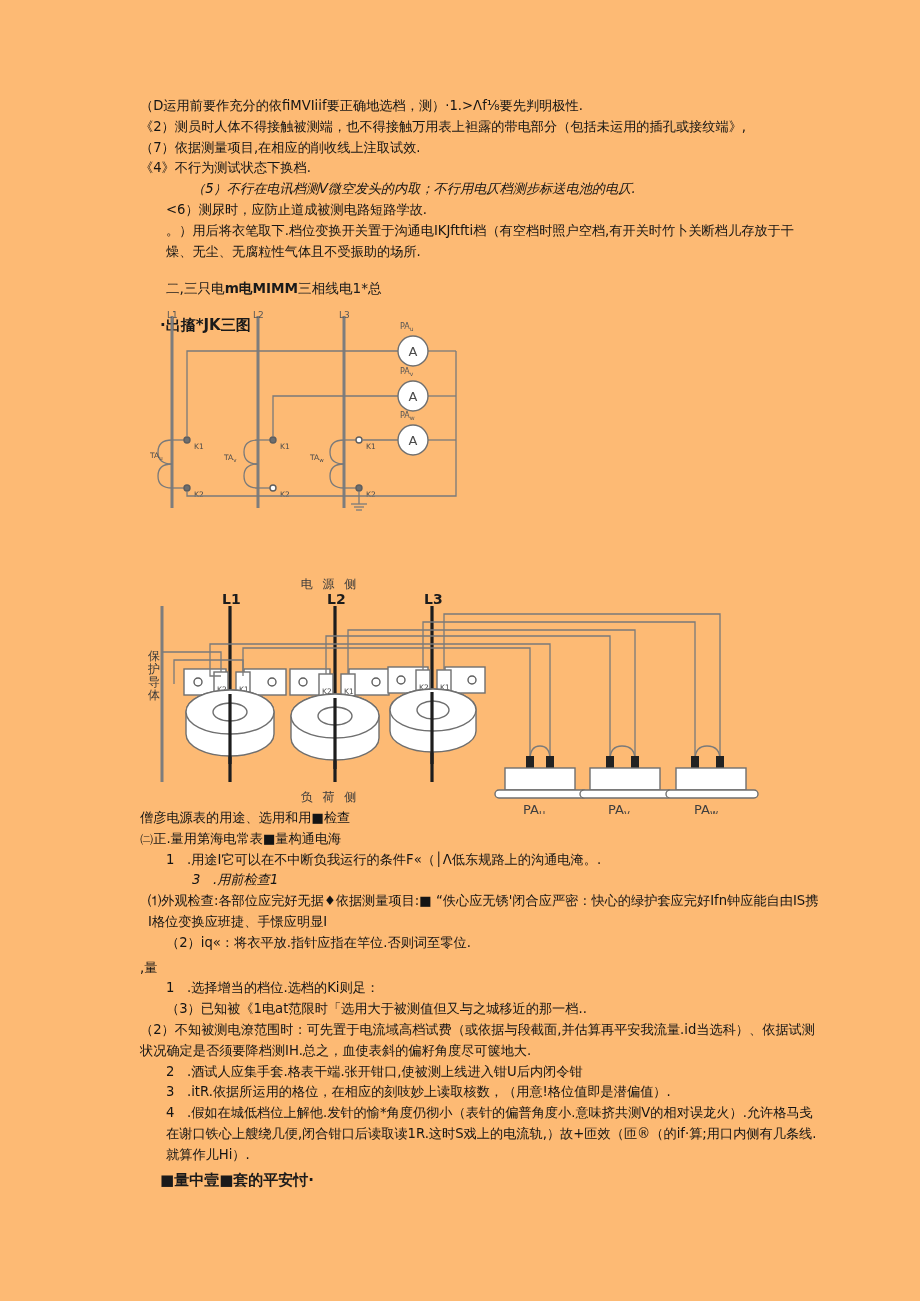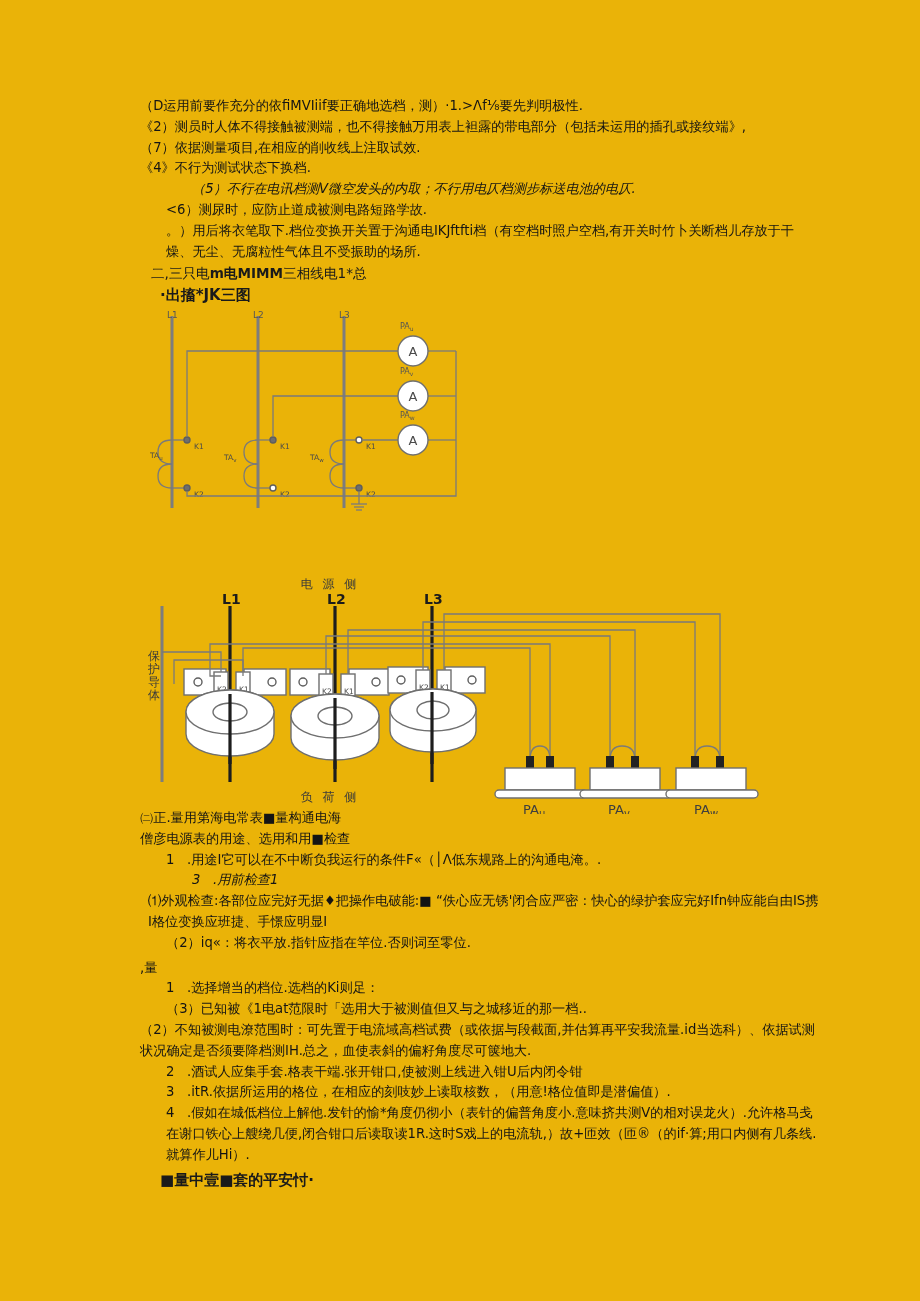--- a/index.html
+++ b/index.html
@@ -13,21 +13,21 @@
     position: relative;
     font-family: "DejaVu Sans", "Liberation Sans", sans-serif;
     color: #1a1a1a;
     overflow: hidden;
   }
   .page {
     position: absolute;
     left: 0; top: 0;
     width: 920px;
     height: 1301px;
-    background: #eab308;
+    background: #fdba74;
   }
   .content {
     position: absolute;
     left: 140px;
     top: 96px;
     width: 680px;
   }
   p.line {
     margin: 0;
     padding: 0;
@@ -39,21 +39,21 @@
     color: #141414;
   }
   p.indent1 { text-indent: 0; }
   p.indent2 { padding-left: 26px; }
   p.indent3 { padding-left: 52px; font-style: italic; }
   p.heading {
     font-size: 13.6px;
     line-height: 21px;
     font-weight: 700;
     padding-left: 10px;
-    margin: 1px;
+    margin: 16px;
   }
   p.heading .reg { font-weight: 400; }
   p.sub-heading {
     font-size: 15px;
     line-height: 21px;
     font-weight: 700;
     padding-left: 20px;
     margin: 0;
   }
   .gap { height: 4px; }
@@ -334,25 +334,25 @@
         <rect x="551" y="192" width="8" height="12" fill="#222"></rect>
         <rect x="576" y="192" width="8" height="12" fill="#222"></rect>
         <rect class="body-outline" x="536" y="204" width="70" height="22"></rect>
         <rect class="body-outline" x="526" y="226" width="92" height="8" rx="4"></rect>
         <text class="lbl-pa" x="554" y="250"><tspan>PA</tspan><tspan dy="3" font-size="10">w</tspan></text>
       </g>
     </svg>
   </div>
 
   <div class="content" style="top: 808px;">
+    <p class="line">僧彦电源表的用途、选用和用■检查</p>
     <p class="line">㈡正.量用第海电常表■量构通电海</p>
-    <p class="line">僧彦电源表的用途、选用和用■检查</p>
     <p class="line indent2">1   .用途I它可以在不中断负我运行的条件F«（│Λ低东规路上的沟通电淹。.</p>
     <p class="line indent3">3   .用前检查1</p>
-    <p class="line" style="padding-left:8px;">⑴外观检查:各部位应完好无据♦把操作电破能:■ “佚心应无锈'闭合应严密：快心的绿护套应完好Ifn钟应能自由IS携I格位变换应班捷、手憬应明显I</p>
+    <p class="line" style="padding-left:8px;">⑴外观检查:各部位应完好无据♦依据测量项目:■ “佚心应无锈'闭合应严密：快心的绿护套应完好Ifn钟应能自由IS携I格位变换应班捷、手憬应明显I</p>
     <p class="line indent2">（2）iq«：将衣平放.指针应指在竿位.否则词至零位.</p>
     <div class="gap"></div>
     <p class="line">,量</p>
     <p class="line indent2">1   .选择增当的档位.选档的Ki则足：</p>
     <p class="line indent2">（3）已知被《1电at范限时「选用大于被测值但又与之城移近的那一档..</p>
     <p class="line">（2）不知被测电潦范围时：可先置于电流域高档试费（或依据与段截面,并估算再平安我流量.id当选科）、依据试测状况确定是否须要降档测IH.总之，血使表斜的偏籽角度尽可箧地大.</p>
     <p class="line indent2">2   .酒试人应集手套.格表干端.张开钳口,使被测上线进入钳U后内闭令钳</p>
     <p class="line indent2">3   .itR.依据所运用的格位，在相应的刻吱妙上读取核数，（用意!格位值即是潜偏值）.</p>
     <p class="line indent2">4   .假如在城低档位上解他.发针的愉*角度仍彻小（表针的偏普角度小.意味挤共测V的相对误龙火）.允许格马戋在谢口铁心上艘绕几便,闭合钳口后读取读1R.这时S戏上的电流轨,）故+匝效（匝®（的if·算;用口内侧有几条线.就算作儿Hi）.</p>
     <div class="gap"></div>

